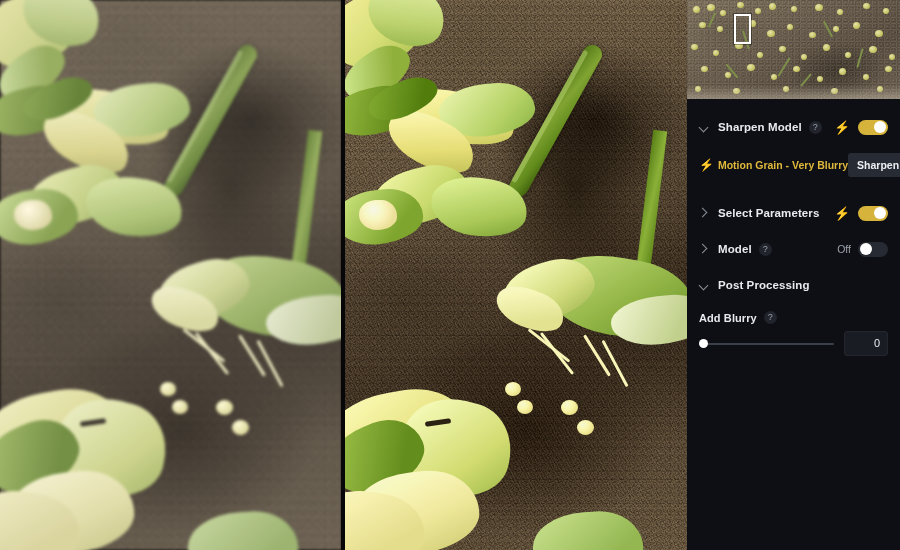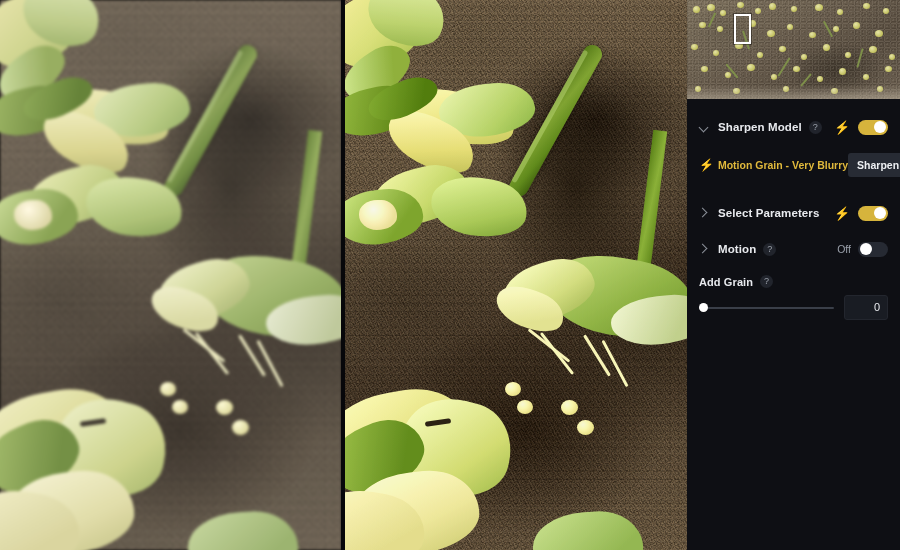--- a/index.html
+++ b/index.html
@@ -626,33 +626,37 @@
         <span class="row-label">Select Parameters</span>
         <span class="spacer"></span>
         <span class="bolt">⚡</span>
         <span class="toggle on">
           <span class="knob"></span>
         </span>
       </div>
 
       <div class="row">
         <span class="chev right"></span>
-        <span class="row-label">Motion</span>
+        <span class="row-label">Model</span>
         <span class="qmark">?</span>
         <span class="spacer"></span>
         <span class="off-text">Off</span>
         <span class="toggle off">
           <span class="knob"></span>
         </span>
       </div>
 
+      <div class="row">
+        <span class="chev down"></span>
+        <span class="row-label">Post Processing</span>
+      </div>
 
       <div class="slider-block">
         <div class="slider-head">
-          <span class="row-label">Add Grain</span>
+          <span class="row-label">Add Blurry</span>
           <span class="qmark">?</span>
         </div>
         <div class="slider-body">
           <div class="slider-track-wrap">
             <div class="slider-track"></div>
             <div class="slider-handle" id="grain-handle" style="left: calc(0% + 0px);"></div>
           </div>
           <div class="num-box">0</div>
         </div>
       </div>

